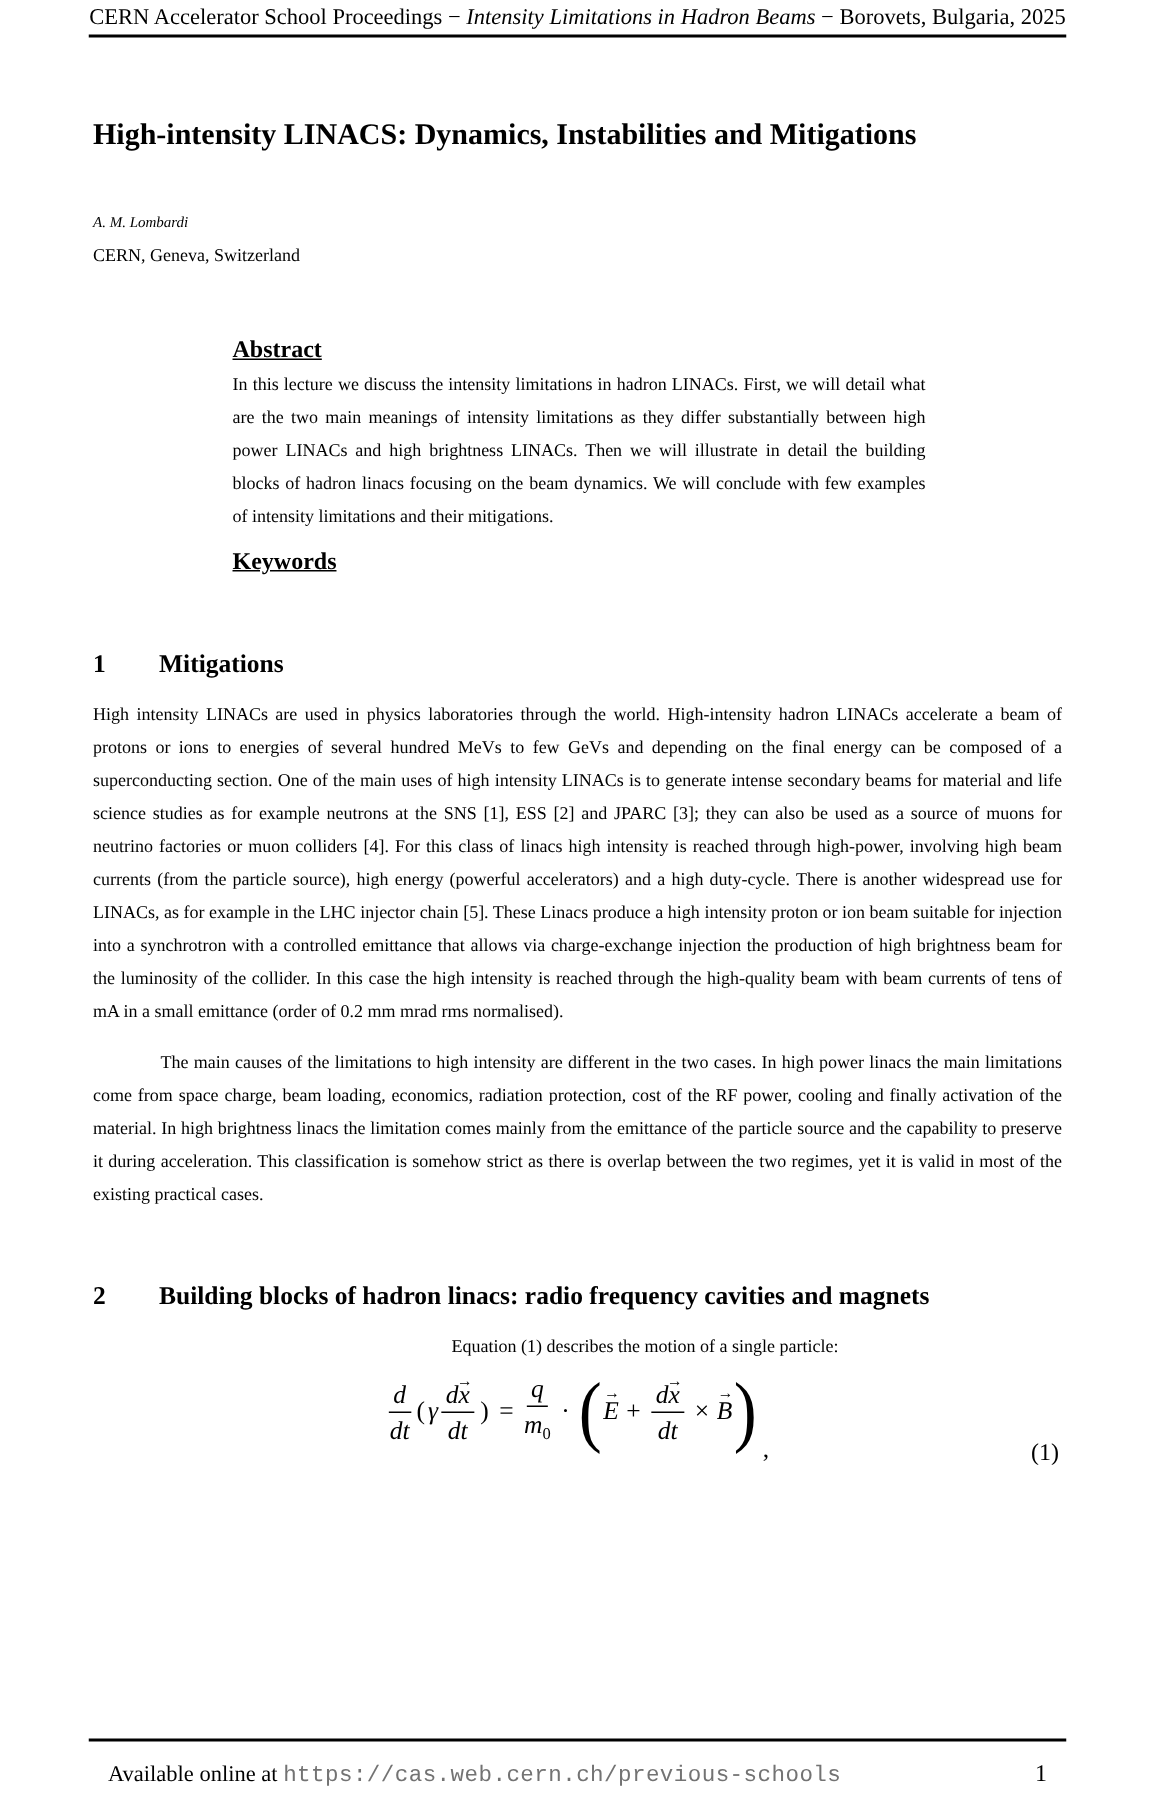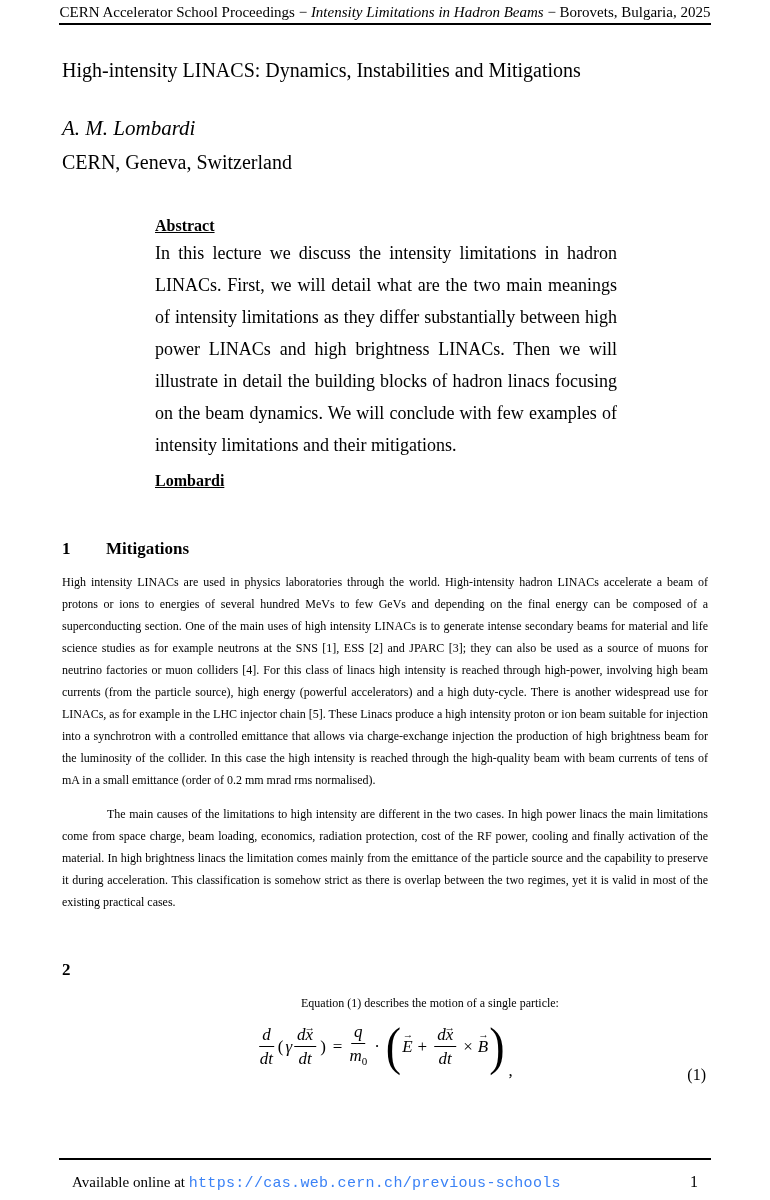--- a/index.html
+++ b/index.html
@@ -23,49 +23,49 @@
     white-space: nowrap;
   }
   .running-head .ital { font-style: italic; }
   .head-rule {
     margin-top: 2px;
     border-top: 2.5px solid #000;
     width: 100%;
   }
   
   .paper-title {
-    margin: 33px 3px 0 3px;
+    margin: 53px 3px 0 3px;
     font-size: 20px;
-    font-weight: normal;
+    font-weight: bold;
     line-height: 24px;
   }
   .author {
     margin: 36px 3px 0 3px;
-    font-size: 21px;
+    font-size: 10px;
     font-style: italic;
     line-height: 21px;
   }
   .affiliation {
-    margin: 13px 3px 0 3px;
-    font-size: 20px;
+    margin: 1px 3px 0 3px;
+    font-size: 12px;
     line-height: 21px;
   }
   
   .abstract-block {
     margin: 42px 94px 0 96px;
   }
   .block-heading {
     font-size: 16px;
     font-weight: bold;
     line-height: 22px;
     text-decoration: underline;
   }
   .abstract-block p {
-    font-size: 18px;
-    line-height: 32px;
+    font-size: 12px;
+    line-height: 22px;
     text-align: justify;
   }
   .kw-heading { margin-top: 9px; }
   
   .sec-head {
     display: flex;
     margin: 46px 3px 0 3px;
     font-size: 17px;
     font-weight: bold;
     line-height: 21px;
@@ -144,21 +144,21 @@
     display: flex;
     justify-content: space-between;
     align-items: baseline;
     padding: 13px 10px 8px 13px;
     font-size: 15px;
   }
   .foot-left { white-space: nowrap; }
   .url-link {
     font-family: "Liberation Mono", "DejaVu Sans Mono", monospace;
     font-size: 15px;
-    color: #3b82f6;
+    color: #737373;
     text-decoration: none;
     letter-spacing: 0.3px;
   }
   .page-num { font-size: 16px; padding-right: 3px; }
 </style>
 </head>
 <body>
 
 <div class="page">
 
@@ -168,32 +168,33 @@
   <div class="head-rule"></div>
 
   <div class="paper-title">High-intensity LINACS: Dynamics, Instabilities and Mitigations</div>
 
   <div class="author">A. M. Lombardi</div>
   <div class="affiliation">CERN, Geneva, Switzerland</div>
 
   <div class="abstract-block">
     <div class="block-heading">Abstract</div>
     <p>In this lecture we discuss the intensity limitations in hadron LINACs. First, we will detail what are the two main meanings of intensity limitations as they differ substantially between high power LINACs and high brightness LINACs. Then we will illustrate in detail the building blocks of hadron linacs focusing on the beam dynamics. We will conclude with few examples of intensity limitations and their mitigations.</p>
-    <div class="block-heading kw-heading">Lombardi</div>
+    <div class="block-heading kw-heading">Keywords</div>
   </div>
 
   <div class="sec-head">
     <span class="sec-num">1</span>
     <span>Mitigations</span>
   </div>
   <p class="body-par">High intensity LINACs are used in physics laboratories through the world. High-intensity hadron LINACs accelerate a beam of protons or ions to energies of several hundred MeVs to few GeVs and depending on the final energy can be composed of a superconducting section. One of the main uses of high intensity LINACs is to generate intense secondary beams for material and life science studies as for example neutrons at the SNS [1], ESS [2] and JPARC [3]; they can also be used as a source of muons for neutrino factories or muon colliders [4]. For this class of linacs high intensity is reached through high-power, involving high beam currents (from the particle source), high energy (powerful accelerators) and a high duty-cycle. There is another widespread use for LINACs, as for example in the LHC injector chain [5]. These Linacs produce a high intensity proton or ion beam suitable for injection into a synchrotron with a controlled emittance that allows via charge-exchange injection the production of high brightness beam for the luminosity of the collider. In this case the high intensity is reached through the high-quality beam with beam currents of tens of mA in a small emittance (order of 0.2 mm mrad rms normalised).</p>
   <p class="body-par indent-par">The main causes of the limitations to high intensity are different in the two cases. In high power linacs the main limitations come from space charge, beam loading, economics, radiation protection, cost of the RF power, cooling and finally activation of the material. In high brightness linacs the limitation comes mainly from the emittance of the particle source and the capability to preserve it during acceleration. This classification is somehow strict as there is overlap between the two regimes, yet it is valid in most of the existing practical cases.</p>
 
   <div class="sec-head">
     <span class="sec-num">2</span>
+    <span>Building blocks of hadron linacs: radio frequency cavities and magnets</span>
   </div>
   <p class="body-par indent-par eq-intro">Equation (1) describes the motion of a single particle:</p>
 
   <div class="eq-row">
     <div class="equation">
       <span class="frac">
         <span class="num it">d</span>
         <span class="den it">dt</span>
       </span>
       <span class="tight-op">(</span>

